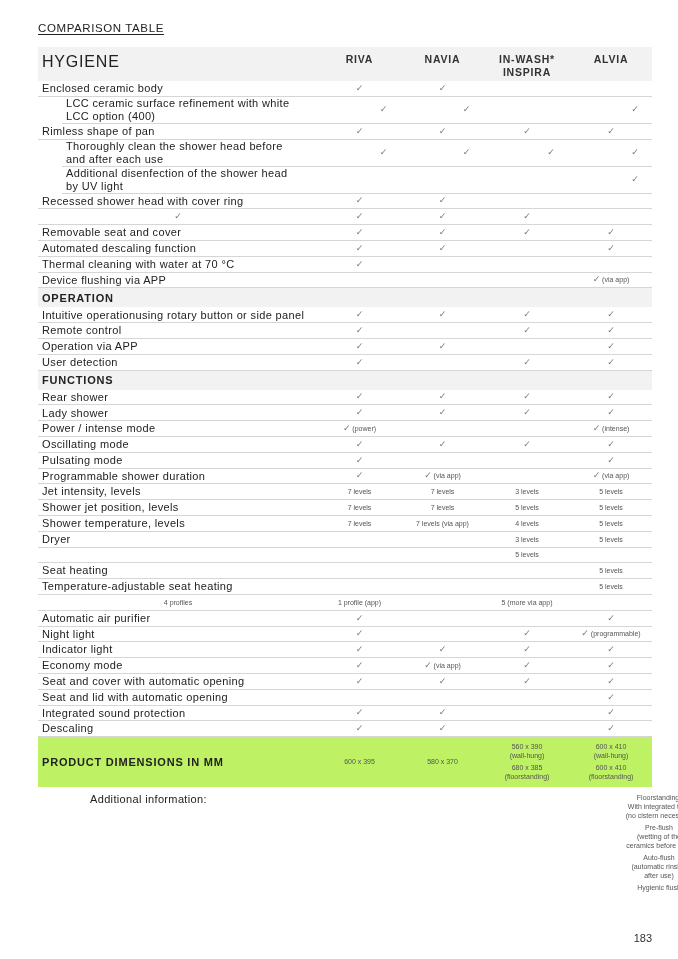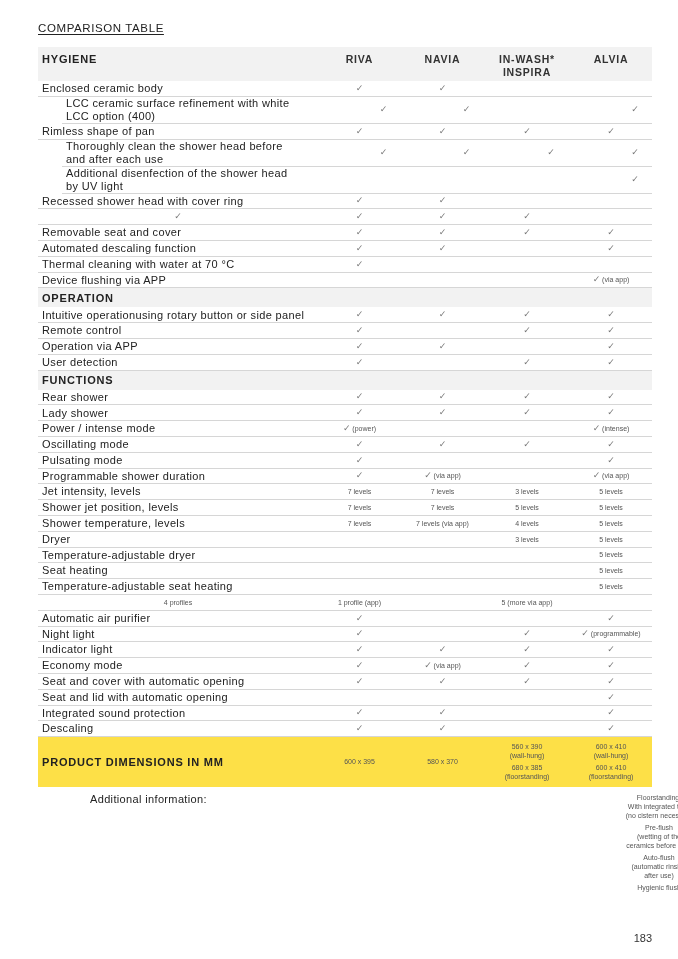--- a/index.html
+++ b/index.html
@@ -62,28 +62,28 @@
     color: #222;
   }
   .header {
     background: #f2f2f2;
     display: grid;
     grid-template-columns: 280px 83px 83px 86px 82px;
     min-height: 34px;
     padding-top: 6px;
   }
   .header .label {
-    font-size: 11px; font-weight: bold; letter-spacing: 0.8px; padding-left: 4px;
+    font-size: 16px; font-weight: normal; letter-spacing: 0.8px; padding-left: 4px;
   }
   .header .col {
     text-align: center; font-size: 10.5px; font-weight: bold; letter-spacing: 0.8px;
     line-height: 12.5px; color: #333;
   }
   .dims {
-    background: #fde047;
+    background: #bef264;
     display: grid;
     grid-template-columns: 280px 83px 83px 86px 82px;
     align-items: center;
     min-height: 50px;
     margin-top: 0;
   }
   .dims .label {
     font-size: 11px; font-weight: bold; letter-spacing: 0.8px; padding-left: 4px;
   }
   .dims .cell {
@@ -305,21 +305,20 @@
         <div class="cell">5 levels</div>
       </div>
       <div class="row h1">
         <div class="label">Dryer</div>
         <div class="cell"></div>
         <div class="cell"></div>
         <div class="cell">3 levels</div>
         <div class="cell">5 levels</div>
       </div>
       <div class="row h1">
-        <div class="label">Temperature-adjustable dryer</div>
         <div class="cell"></div>
         <div class="cell"></div>
         <div class="cell"></div>
         <div class="cell">5 levels</div>
       </div>
       <div class="row h1">
         <div class="label">Seat heating</div>
         <div class="cell"></div>
         <div class="cell"></div>
         <div class="cell"></div>

